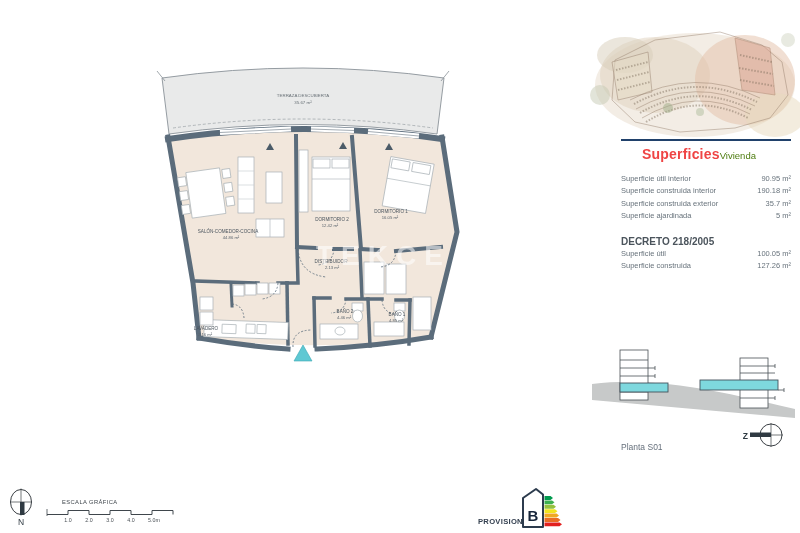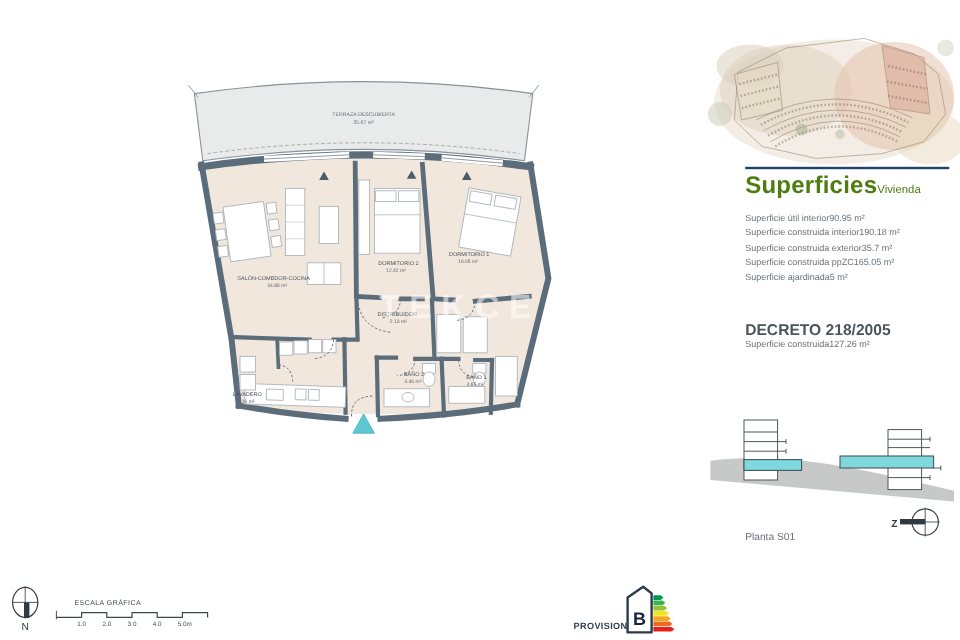--- a/index.html
+++ b/index.html
@@ -5,28 +5,28 @@
   html,body{margin:0;padding:0;background:#ffffff;}
   body{width:800px;height:533px;position:relative;overflow:hidden;
        font-family:"Liberation Sans", sans-serif;}
   svg.scene{position:absolute;left:0;top:0;z-index:1;}
   .watermark{position:absolute;left:316px;top:240px;z-index:6;
        font-size:28px;font-weight:bold;letter-spacing:8px;
        color:rgba(255,255,255,0.55);user-select:none;}
   .panel{position:absolute;left:621px;top:139px;width:170px;z-index:4;}
   .panel-rule{height:2px;background:#20416b;margin-bottom:3px;}
   .panel-title-row{display:flex;justify-content:space-between;align-items:baseline;}
-  .panel-title{font-size:20px;font-weight:bold;color:#4d7c0f;letter-spacing:.2px;}
+  .panel-title{font-size:14px;font-weight:bold;color:#ef4444;letter-spacing:.2px;margin-left:21px;}
   .unit-wrap{color:#4d7c0f;display:flex;align-items:baseline;gap:5px;}
   .unit-label{font-size:9.5px;}
   .unit-value{font-size:17px;margin-left:41px;}
   .rows{margin-top:9px;}
-  .row{display:flex;justify-content:flex-start;font-size:7.5px;
+  .row{display:flex;justify-content:space-between;font-size:7.5px;
        color:#68737c;line-height:12.3px;}
-  .decreto-heading{margin-top:31px;font-size:13px;font-weight:bold;
+  .decreto-heading{margin-top:13px;font-size:10px;font-weight:bold;
        color:#4b545c;line-height:13px;}
   .rlabel{font-size:4.6px;fill:#4c565f;text-anchor:middle;}
   .rarea{font-size:4.2px;fill:#5a646d;text-anchor:middle;}
   .tlabel{font-size:4.4px;fill:#6a7278;text-anchor:middle;}
   .wall{stroke:#5b6c7b;fill:none;stroke-linecap:square;}
   .furn{fill:#ffffff;stroke:#a8b0b5;stroke-width:.7;}
   .darc{stroke:#5b6c7b;stroke-width:.8;fill:none;stroke-dasharray:2 1.7;}
   .skline{stroke:#8b7360;stroke-width:.7;fill:none;opacity:.6;}
   .skdash{stroke:#7a6a58;stroke-width:2;fill:none;stroke-dasharray:1.5 1.6;opacity:.45;}
   .sec{stroke:#4a5055;stroke-width:.8;fill:#ffffff;}
@@ -266,30 +266,30 @@
     </div>
     <div class="row">
       <span>Superficie construida interior</span>
       <span>190.18 m²</span>
     </div>
     <div class="row">
       <span>Superficie construida exterior</span>
       <span>35.7 m²</span>
     </div>
     <div class="row">
-      <span>Superficie construida ppZC</span>
-      <span>165.05 m²</span>
-    </div>
-    <div class="row">
       <span>Superficie ajardinada</span>
       <span>5 m²</span>
     </div>
   </div>
   <div class="decreto-heading">DECRETO 218/2005</div>
   <div>
     <div class="row">
+      <span>Superficie útil</span>
+      <span>100.05 m²</span>
+    </div>
+    <div class="row">
       <span>Superficie construida</span>
       <span>127.26 m²</span>
     </div>
   </div>
 </div>
 
 <div class="watermark">TEKCE</div>
 
 </body></html>

